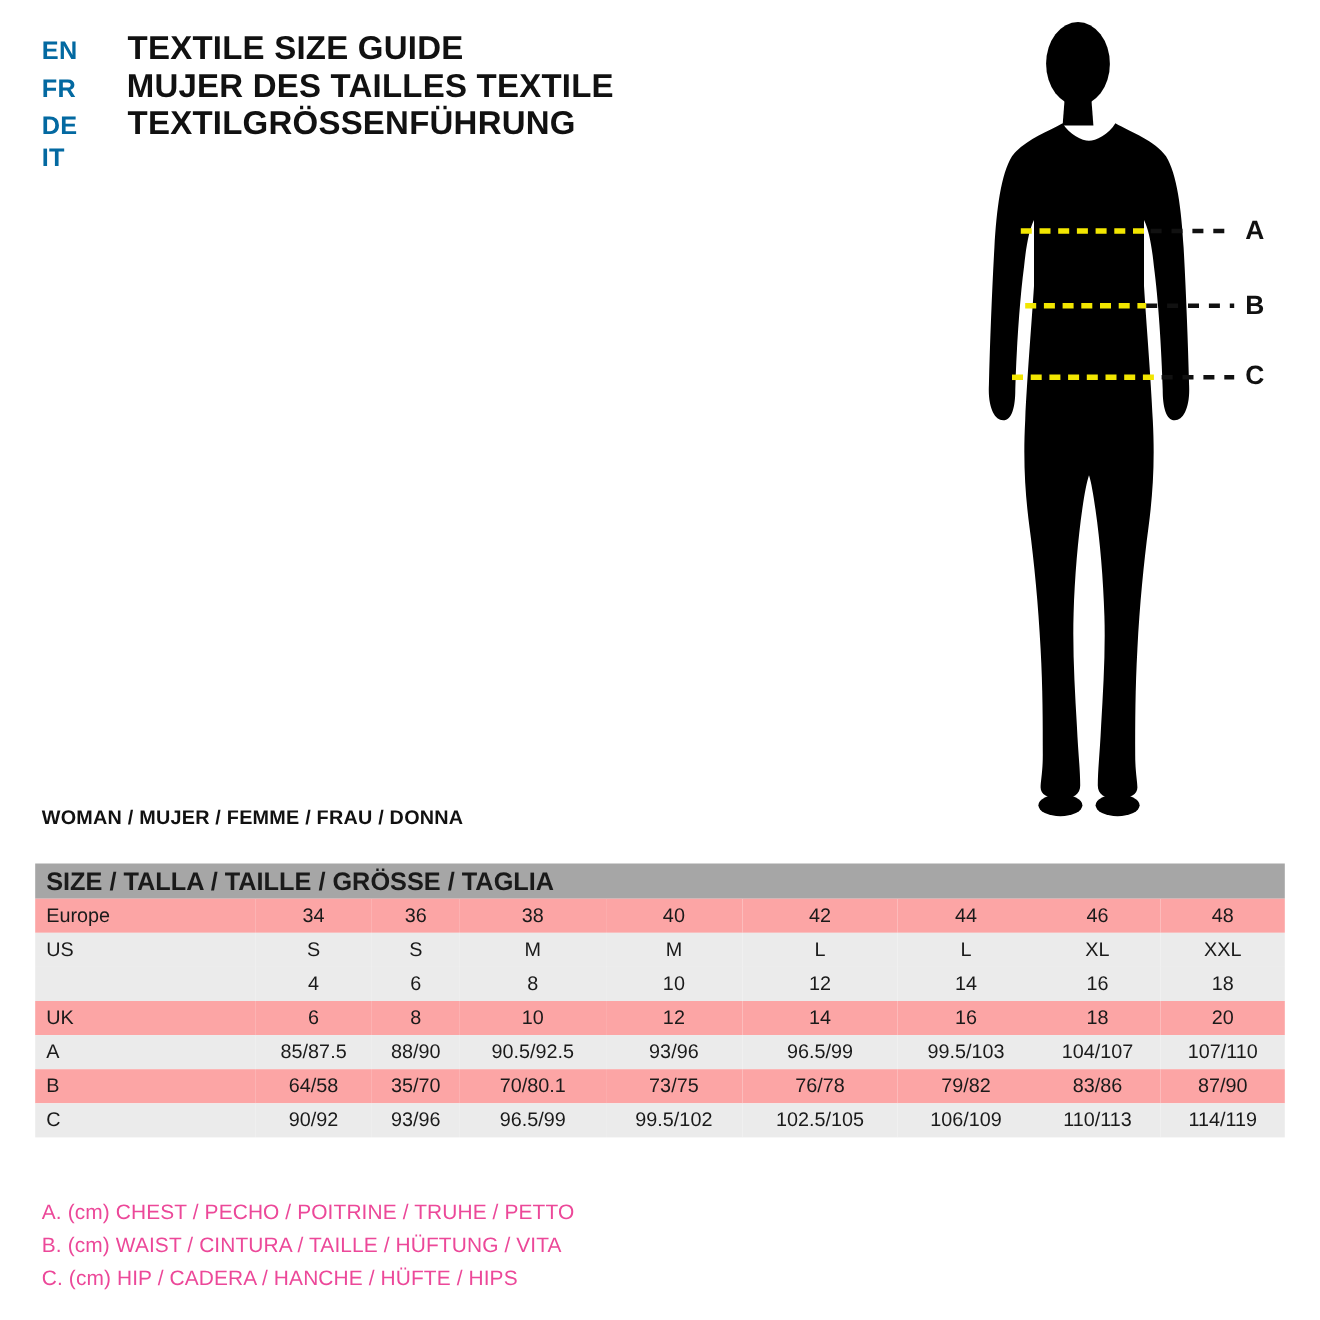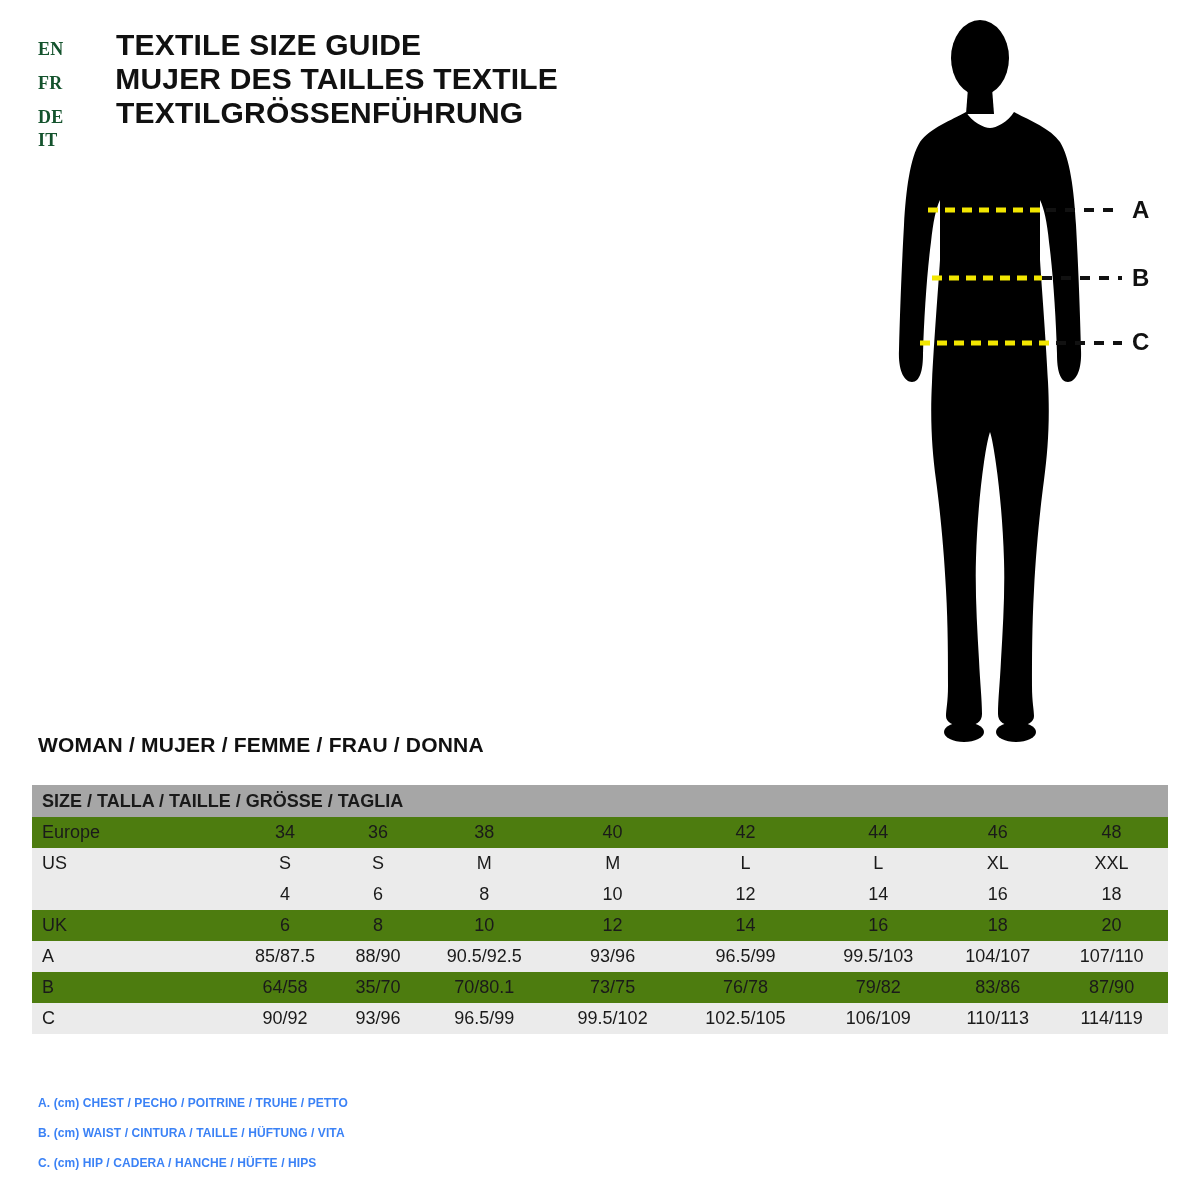--- a/index.html
+++ b/index.html
@@ -24,25 +24,24 @@
     width: 520px;
   }
   .lang-row {
     display: flex;
     align-items: baseline;
     height: 34px;
     white-space: nowrap;
   }
   .lang-code {
     width: 78px;
-    font-size: 18px;
+    font-size: 23px;
     font-weight: bold;
     letter-spacing: 0.2px;
-    color: #14532d;
-    font-family: Liberation Serif, serif;
+    color: #0369a1;
   }
   .lang-text {
     font-size: 30px;
     font-weight: bold;
     letter-spacing: 0.2px;
     color: #111;
   }
 
   
   .figure-wrap {
@@ -68,21 +67,21 @@
   }
   .meas-a { left: 272px; top: 186px; }
   .meas-b { left: 272px; top: 254px; }
   .meas-c { left: 272px; top: 318px; }
 
   
   .section-title {
     position: absolute;
     left: 38px;
     top: 733px;
-    font-size: 21px;
+    font-size: 18px;
     font-weight: bold;
     letter-spacing: 0.2px;
     color: #111;
   }
 
   table.size-table {
     position: absolute;
     left: 32px;
     top: 785px;
     width: 1136px;
@@ -100,38 +99,38 @@
   table.size-table .rowhead {
     text-align: left;
     padding-left: 10px;
     width: 190px;
   }
   tr.header-row td {
     background: #a6a6a6;
     font-weight: bold;
     text-align: left;
     padding-left: 10px;
-    font-size: 18px;
+    font-size: 23px;
     height: 32px;
   }
   tr.shade td { background: #ebebeb; }
-  tr.plain td { background: #4d7c0f; margin-top: 28px; }
+  tr.plain td { background: #fca5a5; margin-top: 28px; }
 
   
   .legend {
     position: absolute;
     left: 38px;
     top: 1088px;
     width: 700px;
   }
   .legend-row {
-    font-size: 12px;
-    font-weight: bold;
+    font-size: 19px;
+    font-weight: normal;
     letter-spacing: 0.1px;
-    color: #3b82f6;
+    color: #ec4899;
     height: 30px;
     line-height: 30px;
     white-space: nowrap;
   }
 </style>
 </head>
 <body>
 
 <div class="lang-block">
   <div class="lang-row">

